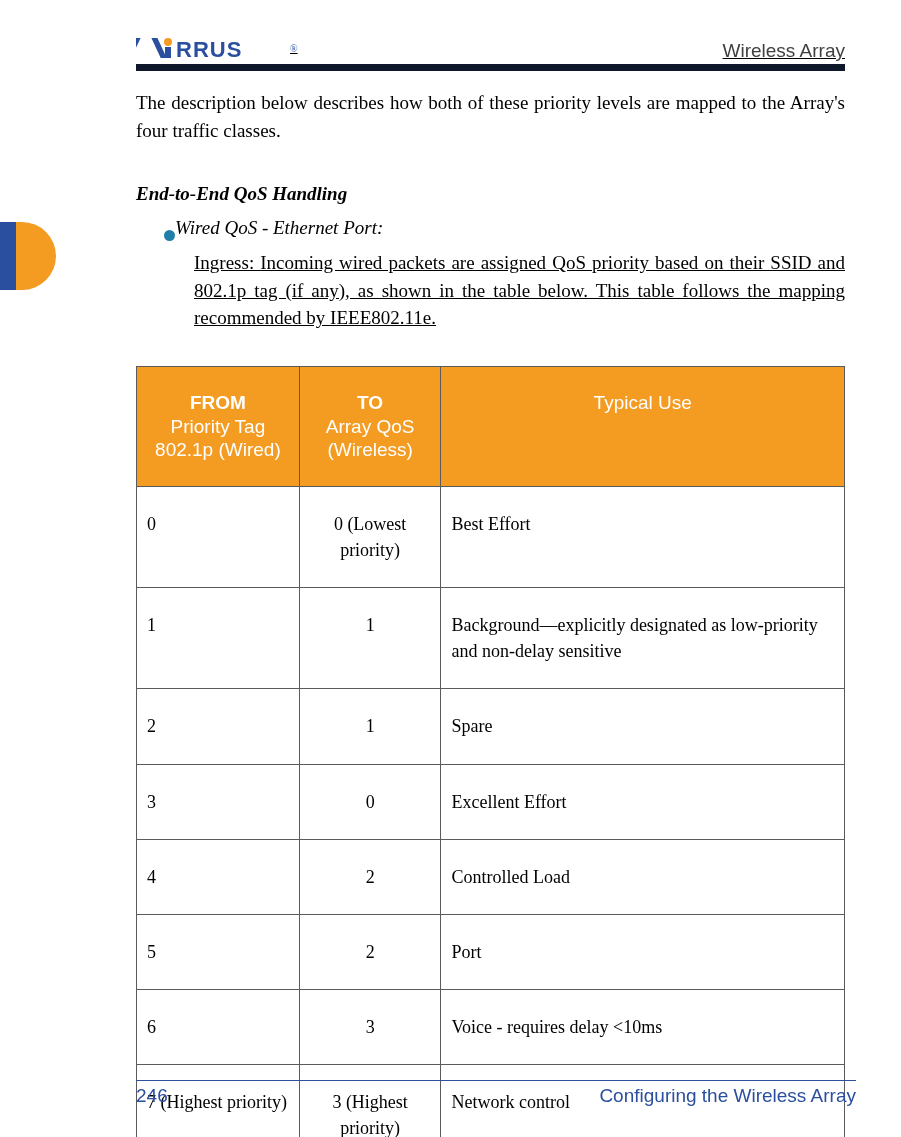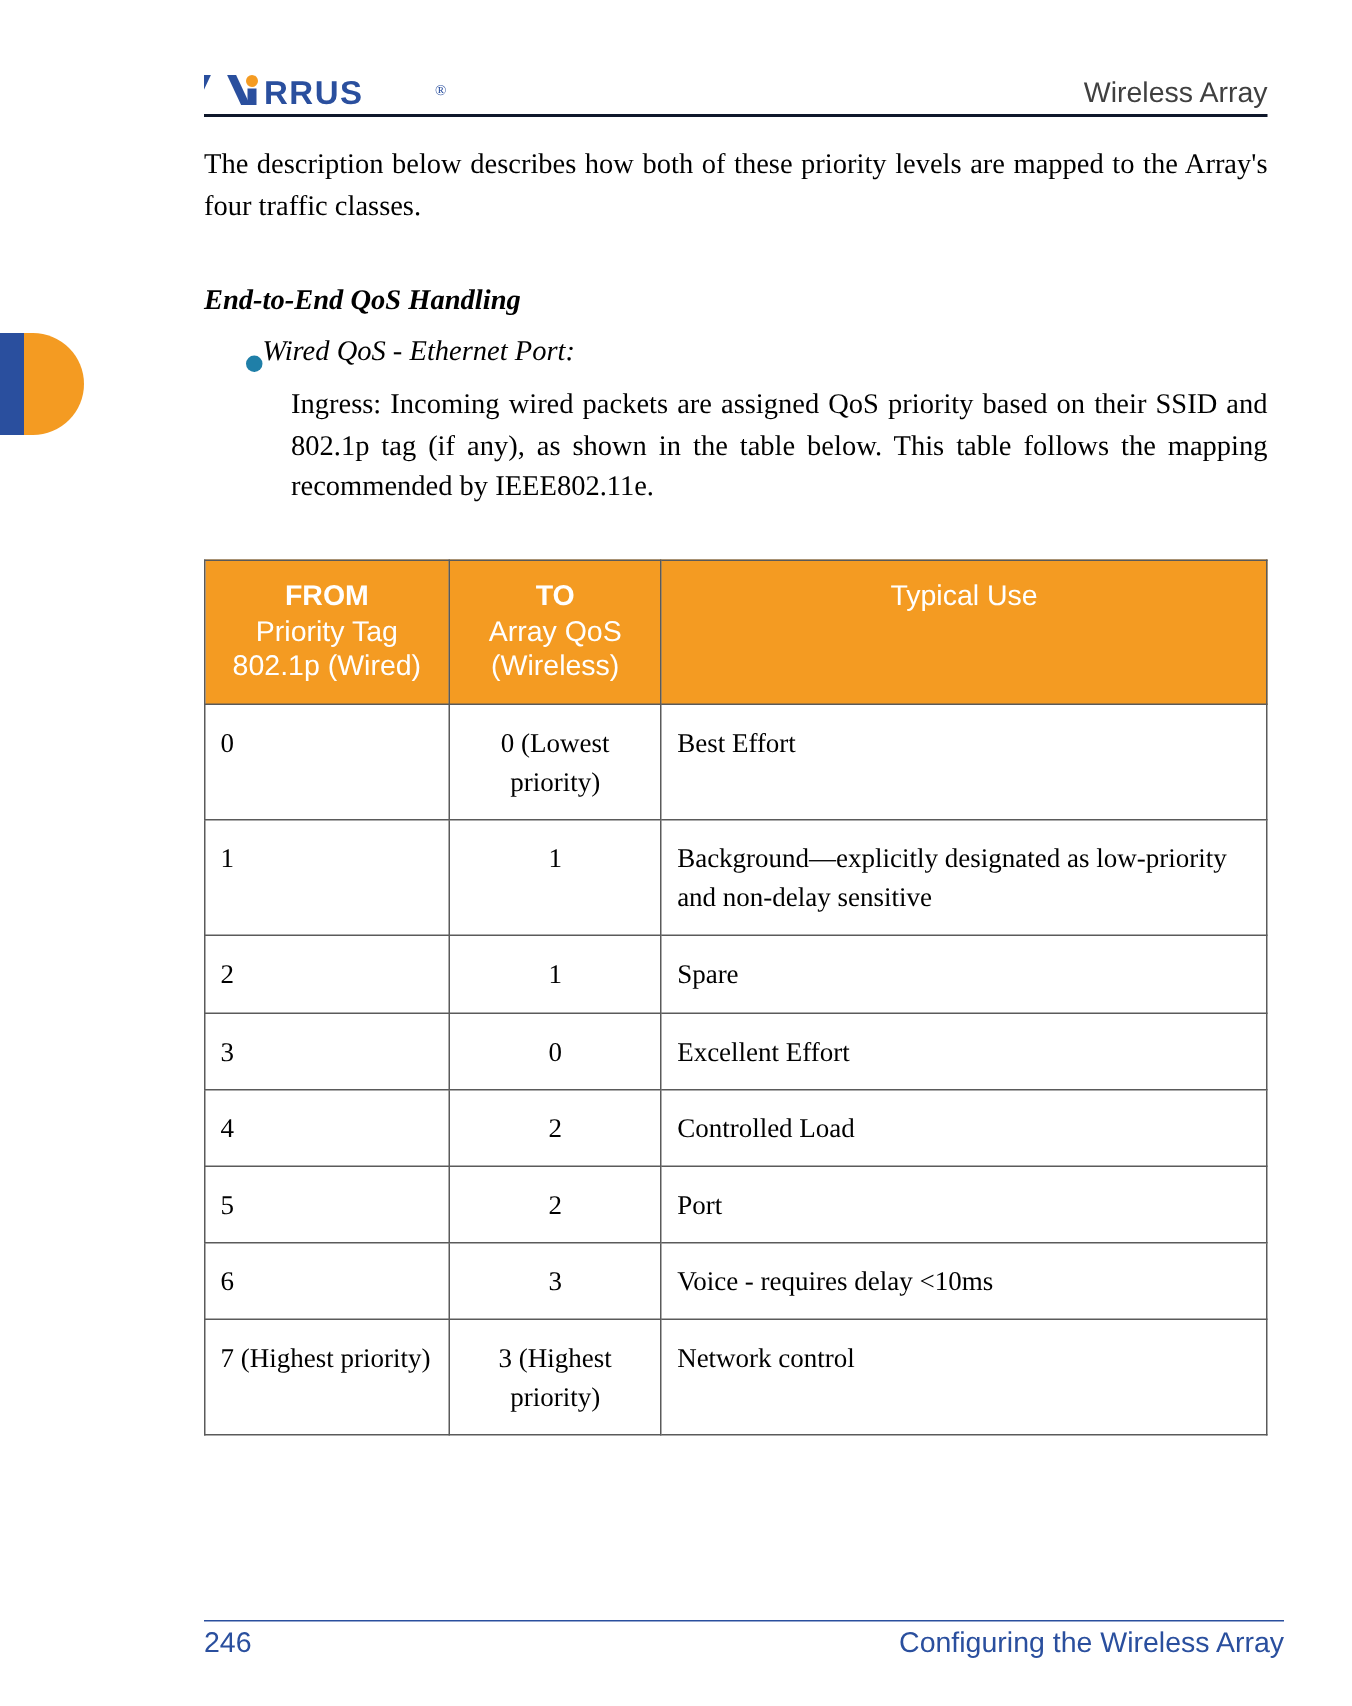--- a/index.html
+++ b/index.html
@@ -14,24 +14,25 @@
   }
   .page {
     position: absolute;
     inset: 0;
     padding: 28px 56px 0 56px;
   }
   .topbar {
     display:flex;
     justify-content: space-between;
     align-items: flex-end;
-    border-bottom: 2px solid #0f172a;
+    border-bottom: 7px solid #0f172a;
     padding-bottom: 2px;
-    margin-top: 18px;
+    margin-top: 6px;
     margin-left: 80px;
+    text-decoration: underline;
   }
   .logo { display:flex; align-items:center; gap:4px; height:28px; }
   .product {
     font-family: Arial, Helvetica, sans-serif;
     color: #404040;
     font-size: 19px;
   }
   .content {
     margin-left: 80px;
     margin-top: 18px;
@@ -57,20 +58,21 @@
     width: 11px; height: 11px; border-radius: 50%;
     background: #1f7fa8;
     margin-top: 8px;
     flex: 0 0 auto;
   }
   .bullet-text { flex:1; }
   .sub {
     margin-left: 58px;
     margin-top: 8px;
     text-align: justify;
+    text-decoration: underline;
   }
   
   .tab {
     position:absolute;
     left: 0;
     top: 222px;
     width: 56px;
     height: 68px;
     background: #f49b22;
     border-top-right-radius: 34px;
@@ -86,21 +88,21 @@
   }
   
   table.qos {
     border-collapse: collapse;
     margin-top: 34px;
     width: 100%;
     font-family: "Palatino Linotype", "Book Antiqua", Palatino, Georgia, serif;
   }
   table.qos th, table.qos td {
     border: 1px solid #5a5a5a;
-    padding: 12px 10px;
+    padding: 24px 10px;
     font-size: 18px;
     vertical-align: top;
   }
   table.qos th {
     background: #f49b22;
     color:#fff;
     font-family: Arial, Helvetica, sans-serif;
     font-weight: normal;
     text-align: center;
     font-size: 19px;

